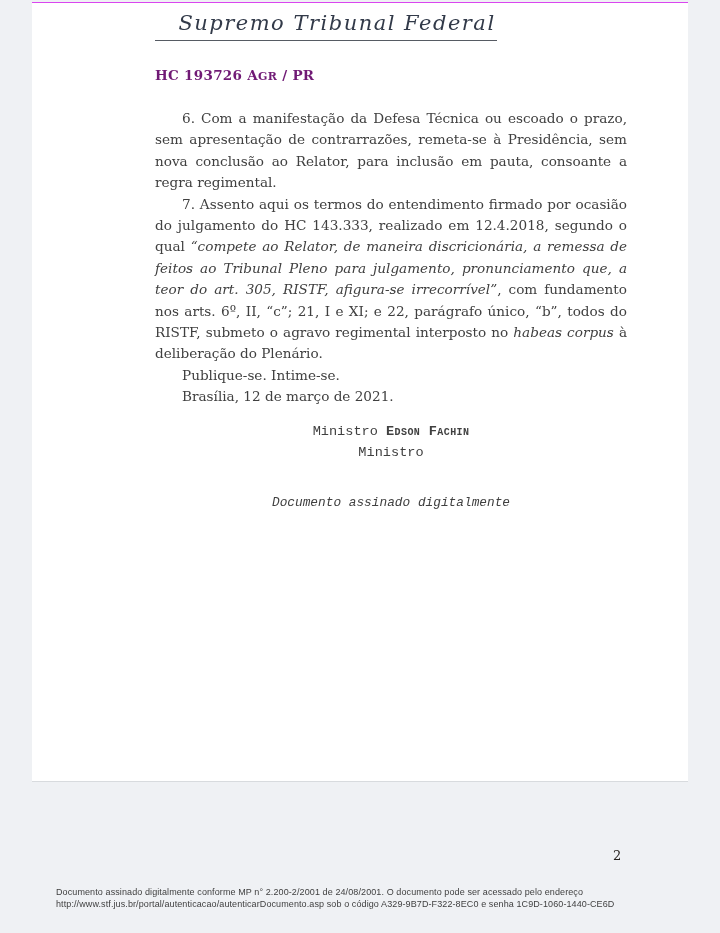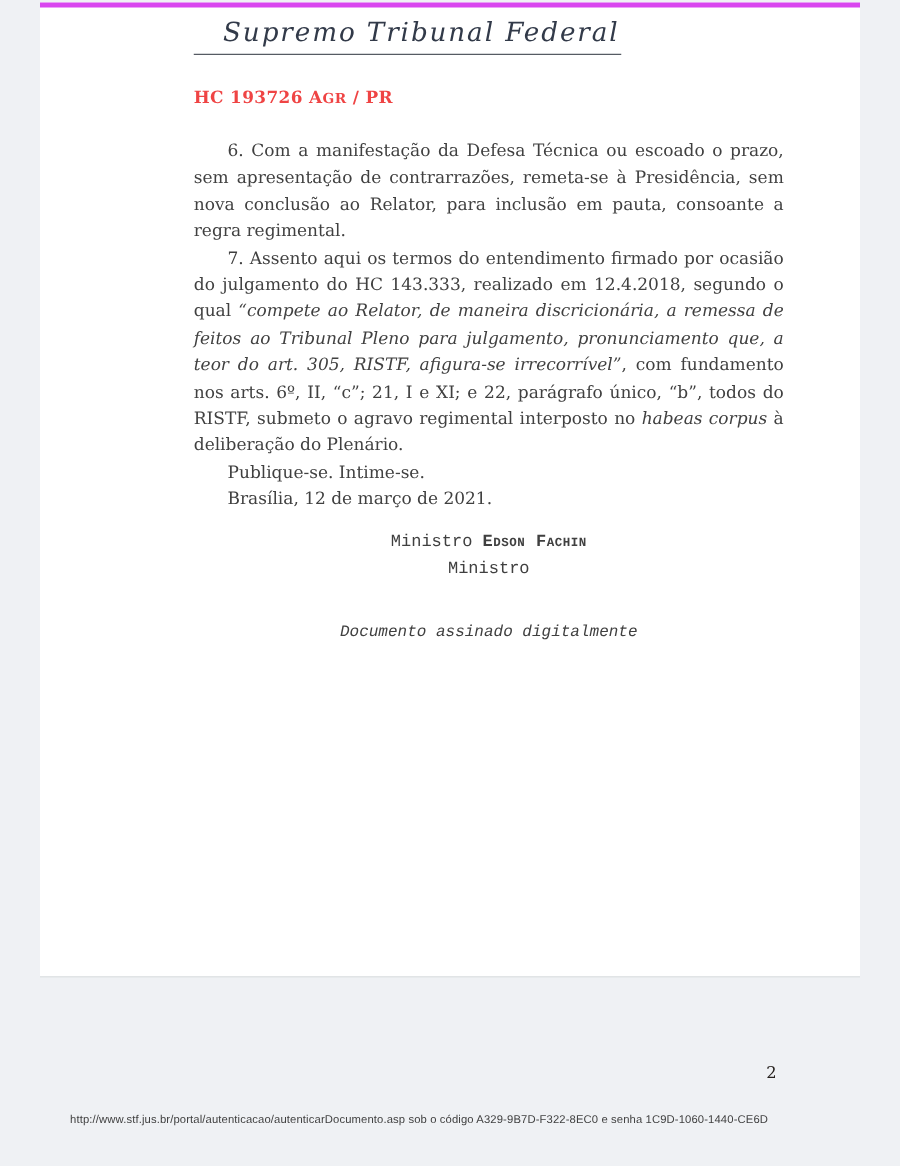--- a/index.html
+++ b/index.html
@@ -8,21 +8,21 @@
     width: 720px; height: 933px;
     background: #eff1f4;
     position: relative;
     font-family: "DejaVu Serif", serif;
     overflow: hidden;
   }
   .page {
     position: absolute; left: 32px; top: 2px;
     width: 656px; height: 780px;
     background: #ffffff;
-    border-top: 4px solid #d946ef;
+    border-top: 1px solid #d946ef;
     border-bottom: 1px solid #d8dbde;
   }
   .letterhead {
     position: absolute; left: 123px; top: 7px;
     width: 342px;
     text-align: center;
     padding-bottom: 4px;
     border-bottom: 1px solid #565b63;
   }
   .letterhead .script {
@@ -33,21 +33,21 @@
     line-height: 26px;
     color: #323a49;
     letter-spacing: 1.5px;
     padding-left: 22px;
     white-space: nowrap;
   }
   .case-line {
     position: absolute; left: 123px; top: 64px;
     font-weight: bold;
     font-size: 13.5px;
-    color: #ef4444;
+    color: #701a75;
     letter-spacing: 0.3px;
     white-space: nowrap;
   }
   .case-line .sc { font-size: 11px; }
   .body-block {
     position: absolute; left: 123px; top: 105px;
     width: 472px;
     font-size: 13.6px;
     line-height: 21.4px;
     color: #404040;
@@ -110,16 +110,17 @@
     <div class="sig-block">
       <div class="sig-line"><span>Ministro </span><span class="sig-name">Edson Fachin</span></div>
       <div class="sig-line">Ministro</div>
       <div class="sig-note">Documento assinado digitalmente</div>
     </div>
   </div>
 
   <div class="page-number">2</div>
 
   <div class="footer">
+    <div>Documento assinado digitalmente conforme MP n° 2.200-2/2001 de 24/08/2001. O documento pode ser acessado pelo endereço</div>
     <div>http://www.stf.jus.br/portal/autenticacao/autenticarDocumento.asp sob o código A329-9B7D-F322-8EC0 e senha 1C9D-1060-1440-CE6D</div>
   </div>
 
 </div>
 
 </body></html>

